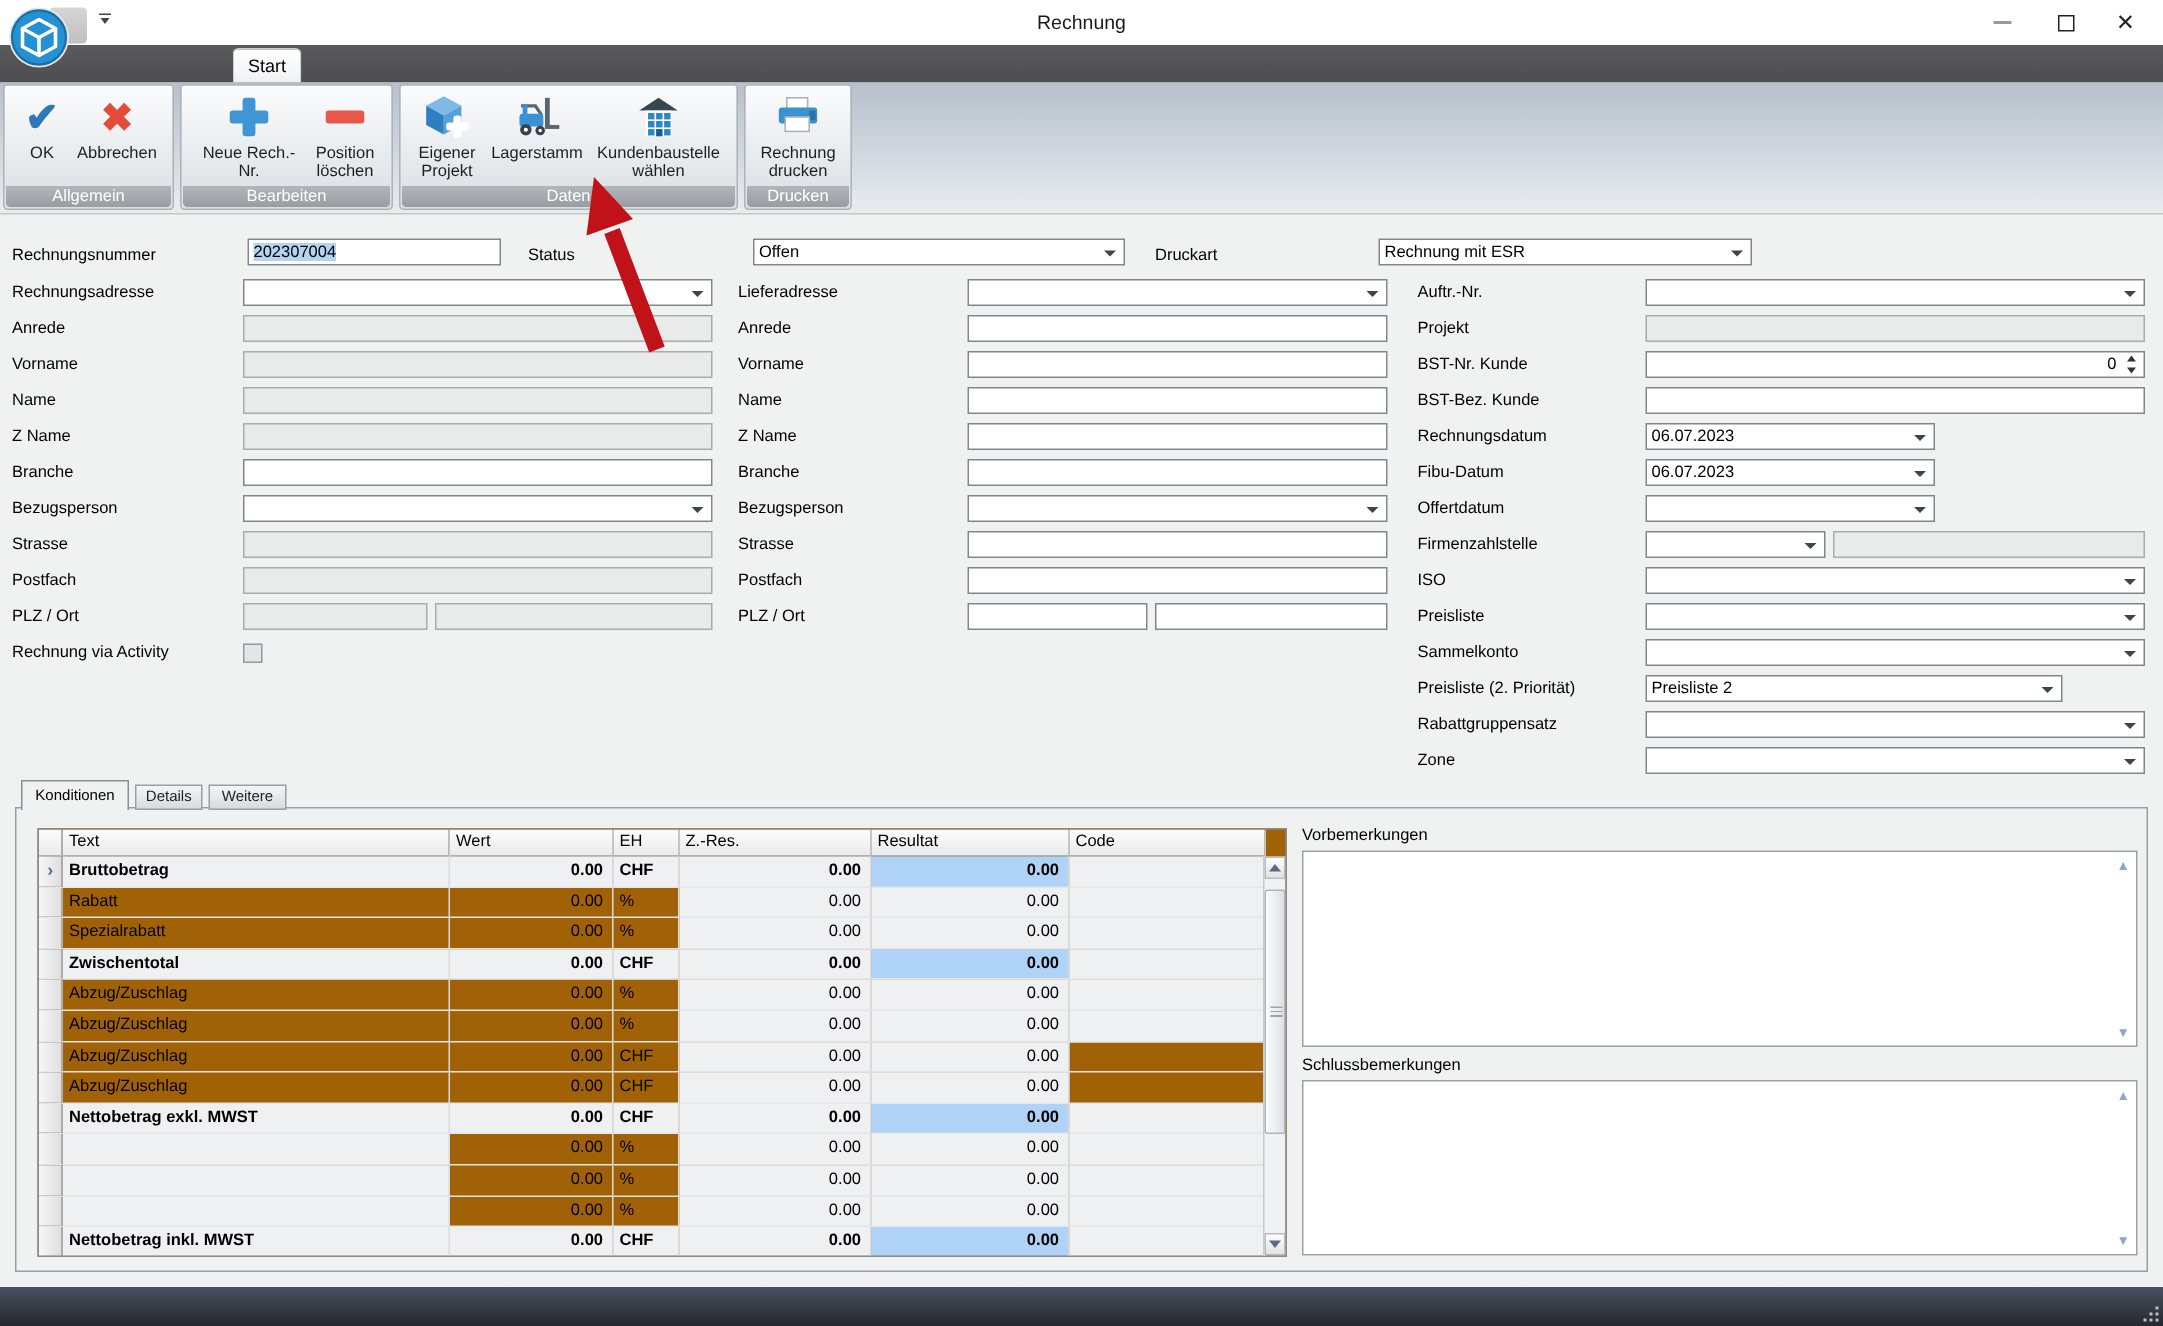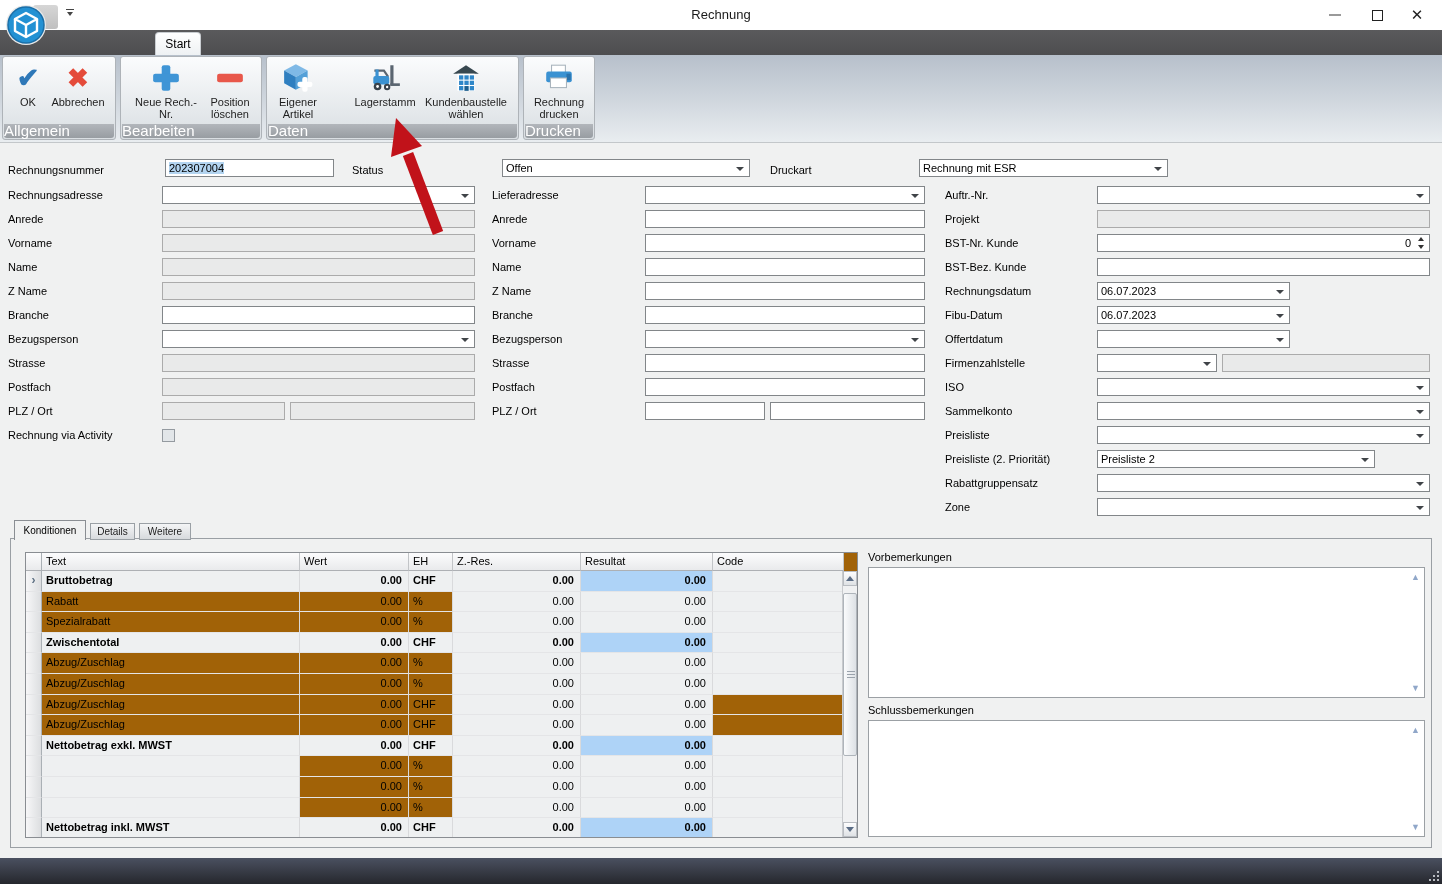--- a/index.html
+++ b/index.html
@@ -26,21 +26,21 @@
   .qa-dd .tri { width:0; height:0; border-left:3.5px solid transparent; border-right:3.5px solid transparent; border-top:4px solid #444; margin:0 auto; }
 
   
   .ribbon { position:absolute; left:0; top:55px; width:1442px; height:88px; background:linear-gradient(180deg,#b7c0cb 0%,#ccd3db 45%,#e9edf0 100%); border-bottom:1px solid #c3c7ca; }
   .ribbon-inner { position:absolute; left:2px; top:1px; display:flex; gap:4px; }
   .rgroup { height:84px; background:linear-gradient(180deg,#fbfcfd,#e4e8eb 68%,#d9dee2); border:1px solid #aeb3b8; border-radius:3px; display:flex; flex-direction:column; }
   .rbuttons { flex:1; display:flex; align-items:flex-start; padding:2px 6px 0 6px; }
   .rbtn { display:flex; flex-direction:column; align-items:center; padding:1px 3px; cursor:default; }
   .rbtn .ric { height:36px; display:flex; align-items:center; justify-content:center; }
   .rbtn .rlabel { height:26px; font-size:11px; line-height:12px; text-align:center; white-space:pre-line; color:#1e1e1e; }
-  .rcaption { height:14px; margin:0 1px 1px 1px; background:linear-gradient(#b2b6bb,#989da2); border-radius:0 0 3px 3px; color:#fff; font-size:15px; line-height:14px; text-align:left; }
+  .rcaption { height:14px; margin:0 1px 1px 1px; background:linear-gradient(#b2b6bb,#989da2); border-radius:0 0 3px 3px; color:#fff; font-size:11px; line-height:14px; text-align:center; }
   .glyph-check { font-size:27px; font-weight:bold; color:#2e78b8; line-height:27px; }
   .glyph-x { font-size:26px; font-weight:bold; color:#e44b3a; line-height:26px; }
 
   
   .formarea { position:absolute; left:0; top:143px; width:1442px; height:375px; }
   .flabel-abs { position:absolute; font-size:11px; }
   .fld { position:relative; height:18px; border:1px solid #828689; background:#fff; font-size:11px; line-height:16px; padding:0 3px; overflow:hidden; }
   .fld.gray { background:#e9eaea; border-color:#ababab; }
   .dd-arrow { position:absolute; right:5px; top:7px; width:0; height:0; border-left:4px solid transparent; border-right:4px solid transparent; border-top:4px solid #404448; }
   .fcol { position:absolute; }
@@ -185,23 +185,23 @@
               <div class="ric">
                 <svg width="32" height="32" viewBox="0 0 30 30">
                   <polygon points="13,2 24,8 13,14 2,8" fill="#7fb9e6"></polygon>
                   <polygon points="2,8 13,14 13,26 2,20" fill="#2f7fc0"></polygon>
                   <polygon points="24,8 13,14 13,26 24,20" fill="#54a0d8"></polygon>
                   <rect x="19" y="14" width="5" height="14" rx="2" fill="#fff"></rect>
                   <rect x="14.5" y="18.5" width="14" height="5" rx="2" fill="#fff"></rect>
                 </svg>
               </div>
               <div class="rlabel">Eigener
-Artikel</div>
-            </div>
-            <div class="rbtn" style="width: 70px; margin-left: 27px;">
+Projekt</div>
+            </div>
+            <div class="rbtn" style="width: 70px;">
               <div class="ric">
                 <svg width="34" height="32" viewBox="0 0 32 30">
                   <path d="M6,8 h9 l4,6" stroke="#5a6570" stroke-width="2" fill="none"></path>
                   <rect x="21" y="3" width="3" height="19" fill="#5a6570"></rect>
                   <rect x="21" y="20" width="9" height="2.5" fill="#5a6570"></rect>
                   <rect x="5" y="13" width="15" height="8" rx="2" fill="#3b92d2"></rect>
                   <rect x="7" y="7" width="3" height="7" fill="#3b92d2"></rect>
                   <circle cx="9" cy="23" r="3.6" fill="#39424b"></circle>
                   <circle cx="9" cy="23" r="1.3" fill="#fff"></circle>
                   <circle cx="18" cy="23.5" r="3" fill="#39424b"></circle>
@@ -468,29 +468,29 @@
         </div>
         <div class="frow">
           <div class="flabel">ISO</div>
           <div class="fwrap">
             <div class="fld " style="width: 333px;">
               <span class="dd-arrow"></span>
             </div>
           </div>
         </div>
         <div class="frow">
+          <div class="flabel">Preisliste</div>
+          <div class="fwrap">
+            <div class="fld " style="width: 333px;">
+              <span class="dd-arrow"></span>
+            </div>
+          </div>
+        </div>
+        <div class="frow">
           <div class="flabel">Sammelkonto</div>
-          <div class="fwrap">
-            <div class="fld " style="width: 333px;">
-              <span class="dd-arrow"></span>
-            </div>
-          </div>
-        </div>
-        <div class="frow">
-          <div class="flabel">Preisliste</div>
           <div class="fwrap">
             <div class="fld " style="width: 333px;">
               <span class="dd-arrow"></span>
             </div>
           </div>
         </div>
         <div class="frow">
           <div class="flabel">Preisliste (2. Priorität)</div>
           <div class="fwrap">
             <div class="fld " style="width: 278px;"><span>Preisliste 2</span><span class="dd-arrow"></span></div>

